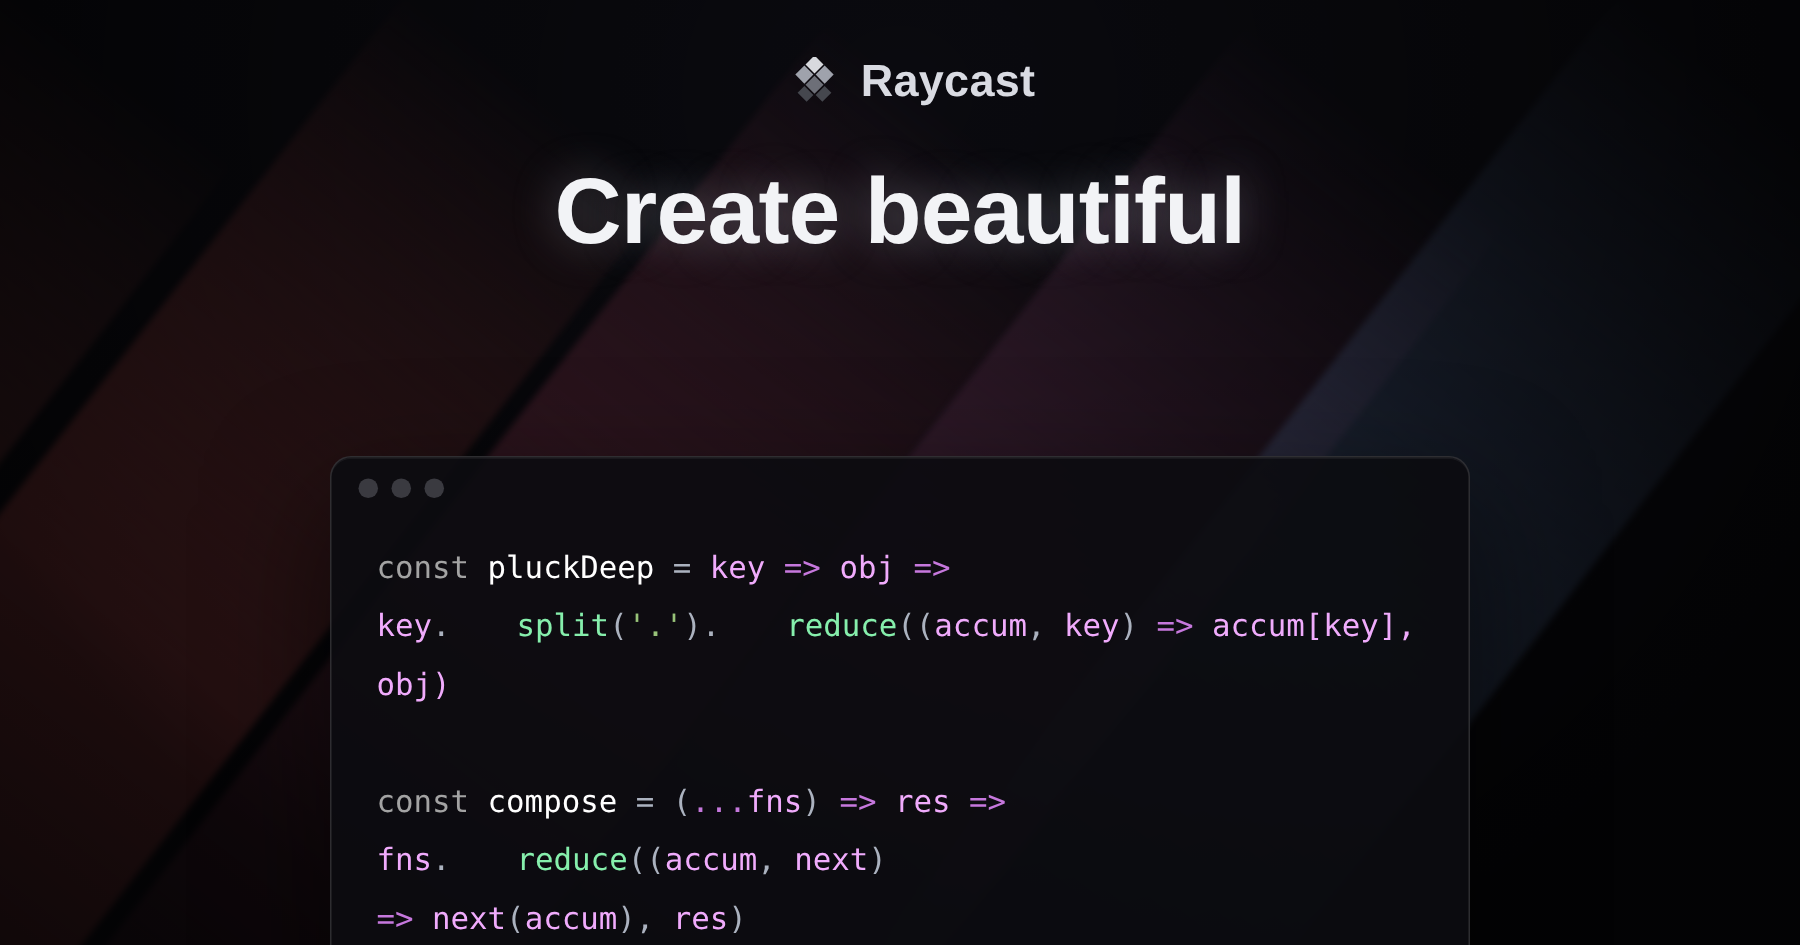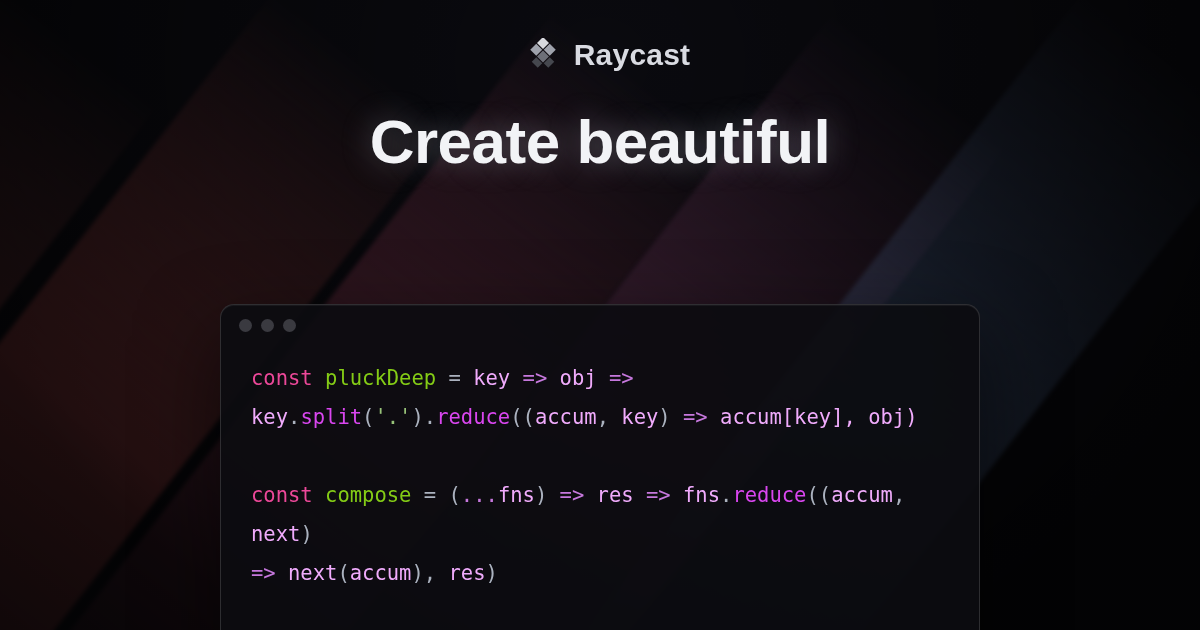--- a/index.html
+++ b/index.html
@@ -74,23 +74,23 @@
 }
 .dot{ width:13px; height:13px; border-radius:50%; background:#3a3a40; }
 .code{
   padding:14px 30px 30px;
   font-family: ui-monospace, "SF Mono", Menlo, Consolas, monospace;
   font-size:20.5px;
   line-height:1.9;
   color:#d8d8dc;
   white-space:pre-wrap;
 }
-.tok-kw   { color:#ec4899;margin-top:48px; }
-.tok-fn   { color:#84cc16; }
-.tok-prop { color:#d946ef; }
+.tok-kw   { color:#a3a3a3;margin-top:48px; }
+.tok-fn   { color:#ffffff; }
+.tok-prop { color:#86efac;margin-left:44px; }
 .tok-str  { color:#98c379; }
 .tok-op   { color:#c678dd; }
 .tok-id   { color:#f0abfc; }
 .tok-punc { color:#abb2bf; }
 </style>
 </head>
 <body>
 
 <div class="beams">
   <div class="beam b1"></div>

